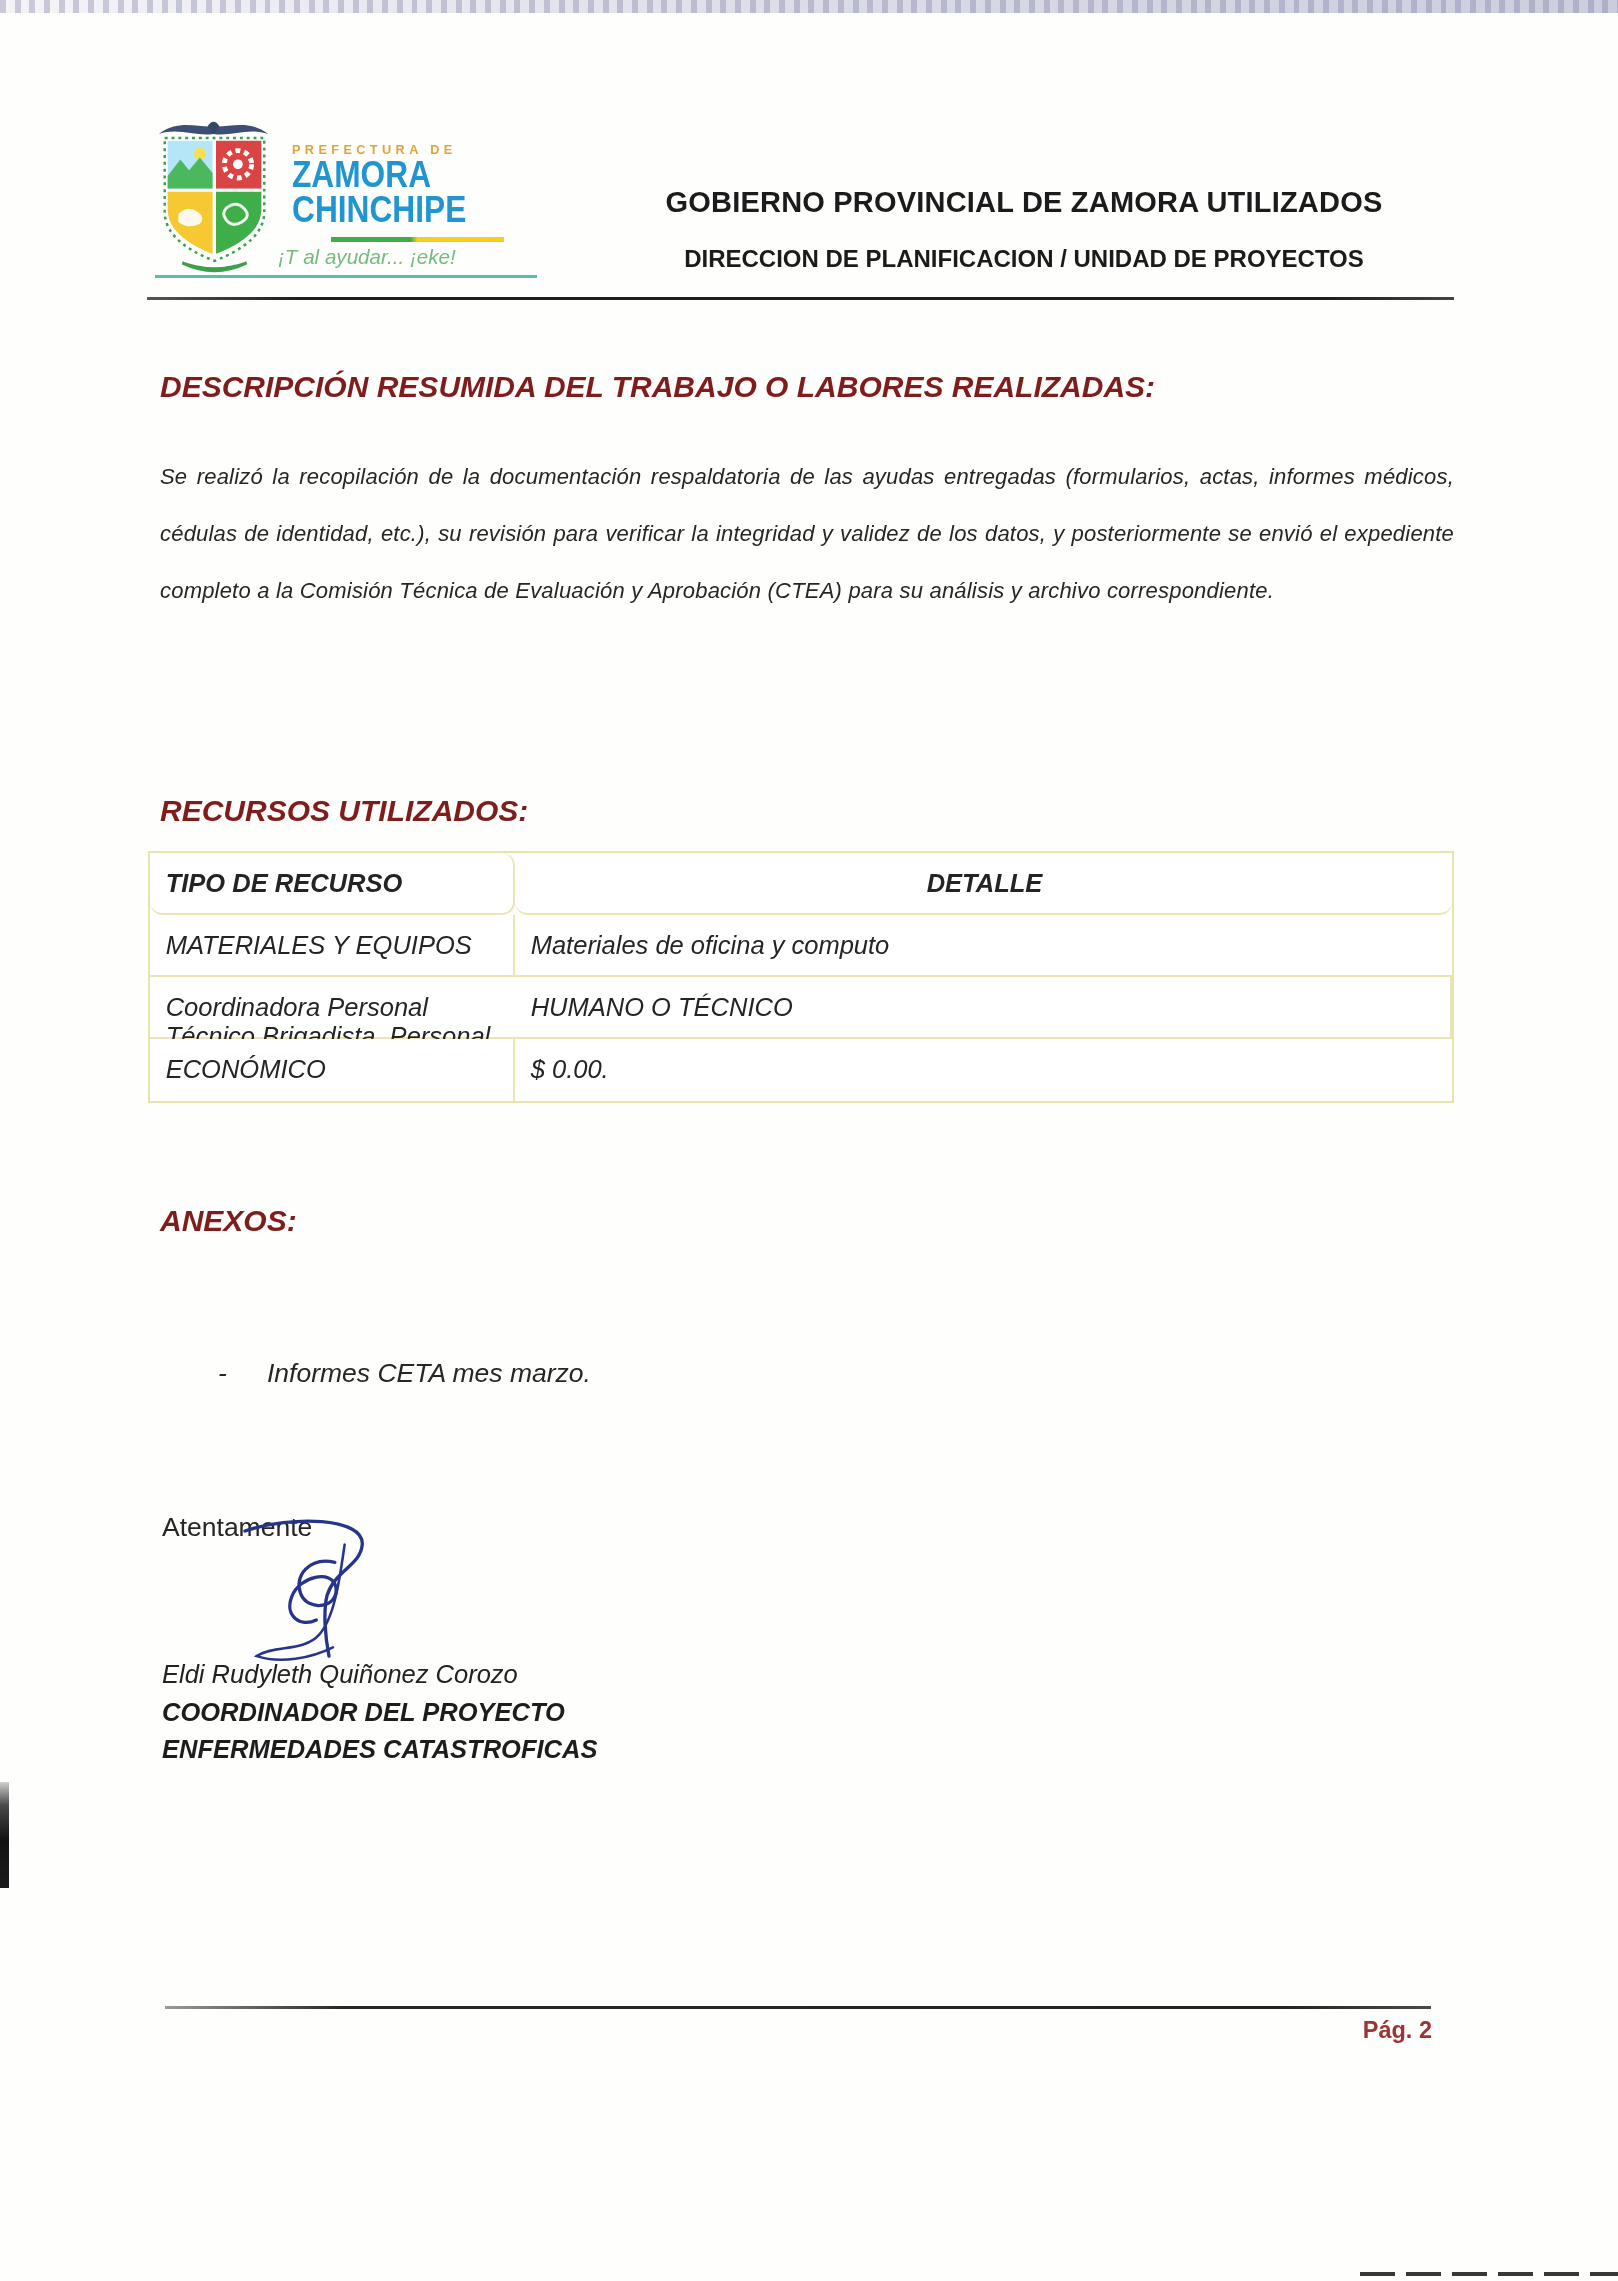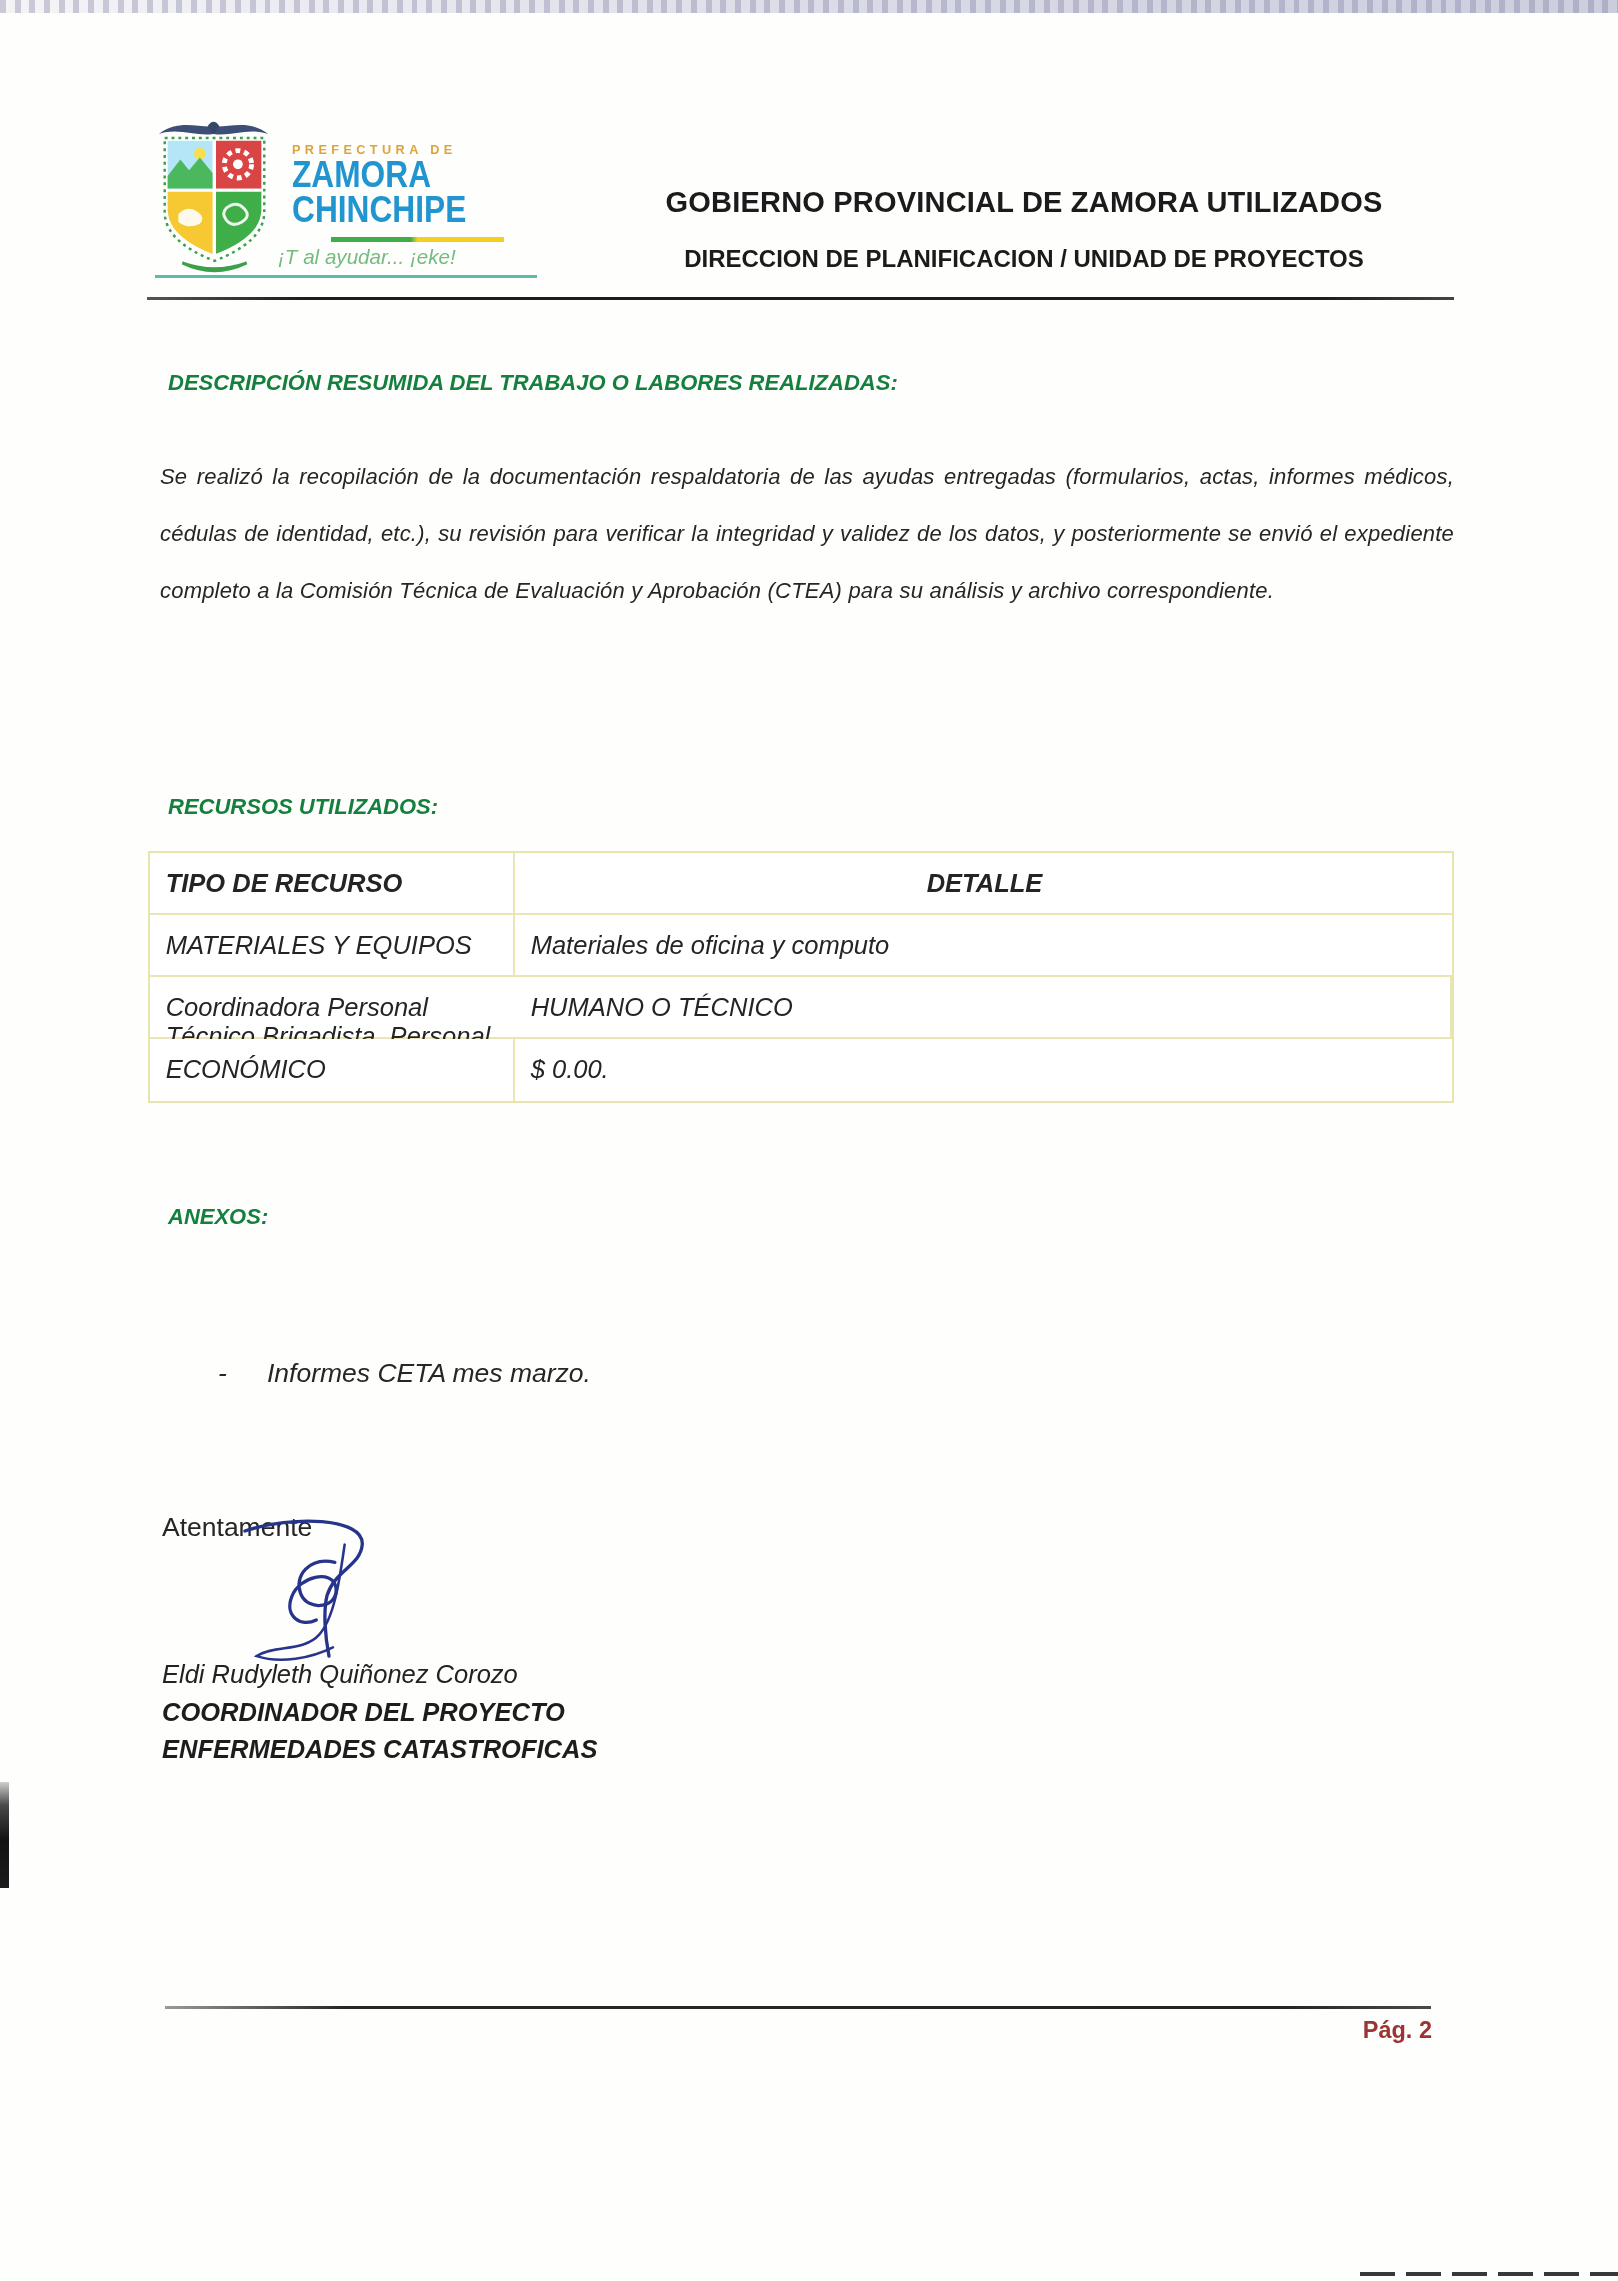--- a/index.html
+++ b/index.html
@@ -40,40 +40,40 @@
   .logo-tagline{position:absolute;left:125px;top:135px;width:235px;
     font-size:20.6px;font-style:italic;color:#5cb06a;filter:blur(0.6px);opacity:.85;white-space:nowrap;}
   .logo-underline{position:absolute;left:2px;top:165px;width:382px;height:2.9px;background:#2fae8f;opacity:.8;}
   
   .hdr{position:absolute;left:588px;top:186px;width:872px;text-align:center;}
   .hdr-title{font-size:29px;font-weight:bold;color:#1b1b1b;letter-spacing:0.2px;white-space:nowrap;}
   .hdr-sub{margin-top:25.5px;font-size:24px;font-weight:bold;color:#1b1b1b;white-space:nowrap;}
   .hdr-rule{position:absolute;left:147px;top:297px;width:1307px;height:2.9px;
     background:linear-gradient(90deg,#555,#1d1d1d 12%,#1d1d1d 90%,#444);}
   
-  .sec-heading{position:absolute;left:168px;font-size:22px;font-weight:bold;font-style:italic;color:#15803d;white-space:nowrap;}
+  .sec-heading{position:absolute;left:160px;font-size:30px;font-weight:bold;font-style:italic;color:#7f1d1d;white-space:nowrap;}
   .desc-body{
     position:absolute;left:160px;top:448px;width:1294px;
     font-size:22px;font-style:italic;line-height:57px;color:#262626;
     text-align:justify;text-align-last:left;letter-spacing:0.2px;
   }
   
   .res-table{
     position:absolute;left:148px;top:851px;width:1306px;
     display:grid;grid-template-columns:365px 1fr;
     border:2px solid #e7e4ad;box-sizing:border-box;
     font-style:italic;font-size:25.5px;color:#242424;
   }
   .res-table .cell{
     border-bottom:2px solid #e9e6b4;
     padding:15.7px 13.7px 0 15.7px;height:62px;box-sizing:border-box;
     background:#fff;
   }
   .res-table .c0{border-right:2px solid #e9e6b4;}
-  .res-table .hdr-cell{font-weight:bold;}
+  .res-table .hdr-cell{font-weight:bold;border-radius:13px;}
   .res-table .center{text-align:center;}
   .res-table .last{border-bottom:none;}
   
   .annex-item{position:absolute;left:218px;top:1358px;font-size:26.5px;font-style:italic;color:#262626;}
   .annex-item .dash{display:inline-block;width:49px;}
   
   .salutation{position:absolute;left:162px;top:1512px;font-size:26.5px;color:#262626;}
   .sig-svg{position:absolute;left:241px;top:1517px;}
   .sig-name{position:absolute;left:162px;top:1660px;font-size:25.5px;font-style:italic;color:#222;white-space:nowrap;}
   .sig-role1{position:absolute;left:162px;top:1698px;font-size:25.5px;font-weight:bold;font-style:italic;color:#1d1d1d;white-space:nowrap;}

